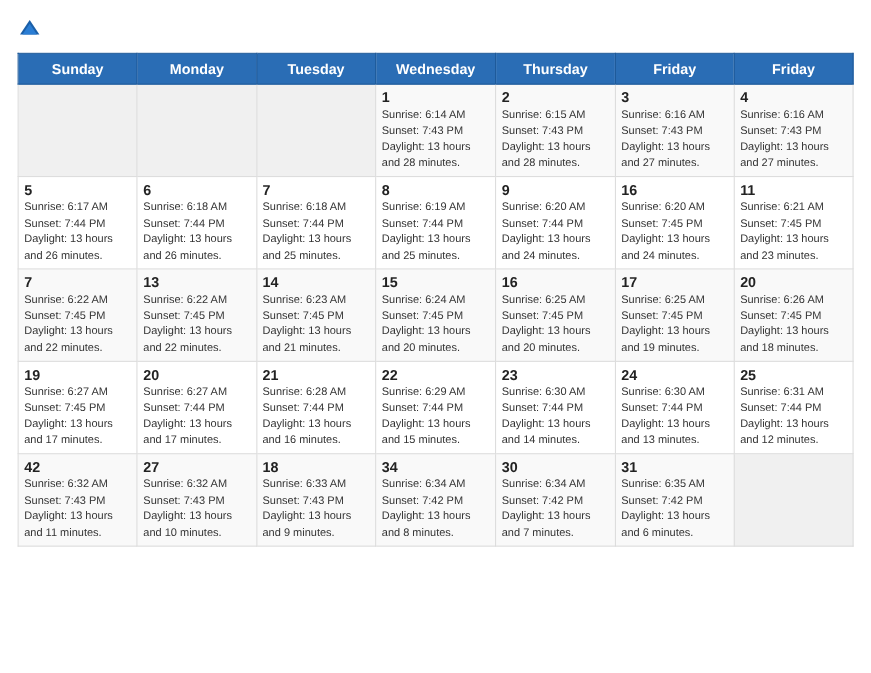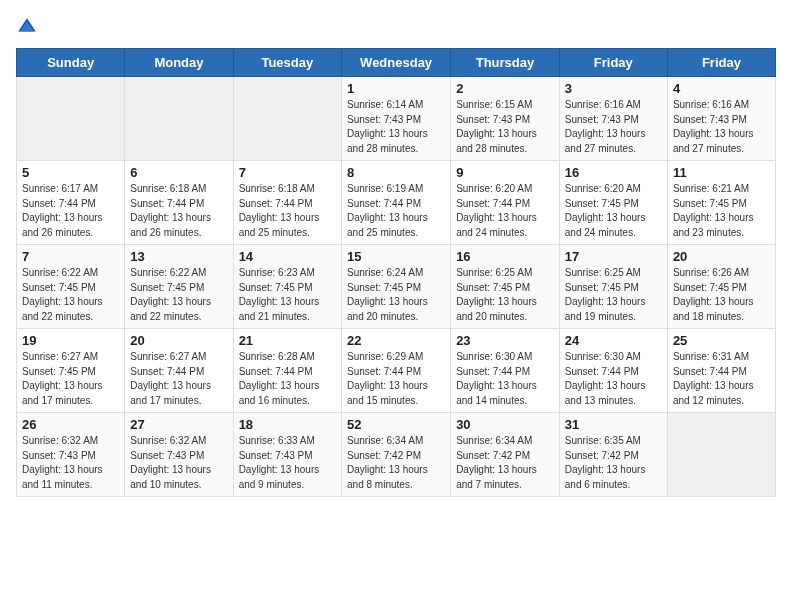--- a/index.html
+++ b/index.html
@@ -223,33 +223,33 @@
         <span class="day-num">24</span>
         <span class="day-info">Sunrise: 6:30 AM<br>Sunset: 7:44 PM<br>Daylight: 13 hours and 13 minutes.</span>
       </td>
         <td>
         <span class="day-num">25</span>
         <span class="day-info">Sunrise: 6:31 AM<br>Sunset: 7:44 PM<br>Daylight: 13 hours and 12 minutes.</span>
       </td>
       </tr>
       <tr>
         <td>
-        <span class="day-num">26</span>
+        <span class="day-num">42</span>
         <span class="day-info">Sunrise: 6:32 AM<br>Sunset: 7:43 PM<br>Daylight: 13 hours and 11 minutes.</span>
       </td>
         <td>
         <span class="day-num">27</span>
         <span class="day-info">Sunrise: 6:32 AM<br>Sunset: 7:43 PM<br>Daylight: 13 hours and 10 minutes.</span>
       </td>
         <td>
         <span class="day-num">18</span>
         <span class="day-info">Sunrise: 6:33 AM<br>Sunset: 7:43 PM<br>Daylight: 13 hours and 9 minutes.</span>
       </td>
         <td>
-        <span class="day-num">52</span>
+        <span class="day-num">34</span>
         <span class="day-info">Sunrise: 6:34 AM<br>Sunset: 7:42 PM<br>Daylight: 13 hours and 8 minutes.</span>
       </td>
         <td>
         <span class="day-num">30</span>
         <span class="day-info">Sunrise: 6:34 AM<br>Sunset: 7:42 PM<br>Daylight: 13 hours and 7 minutes.</span>
       </td>
         <td>
         <span class="day-num">31</span>
         <span class="day-info">Sunrise: 6:35 AM<br>Sunset: 7:42 PM<br>Daylight: 13 hours and 6 minutes.</span>
       </td>

